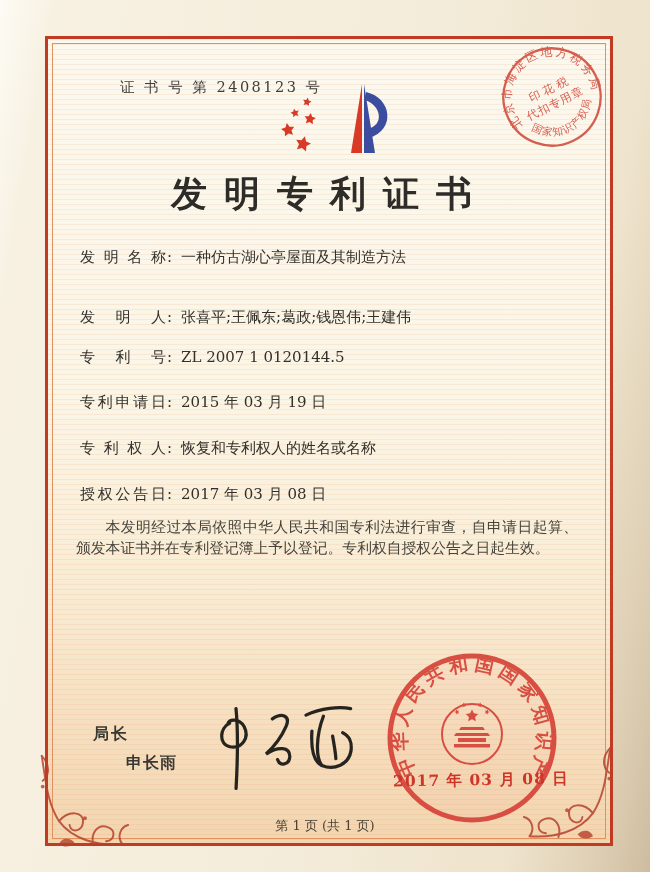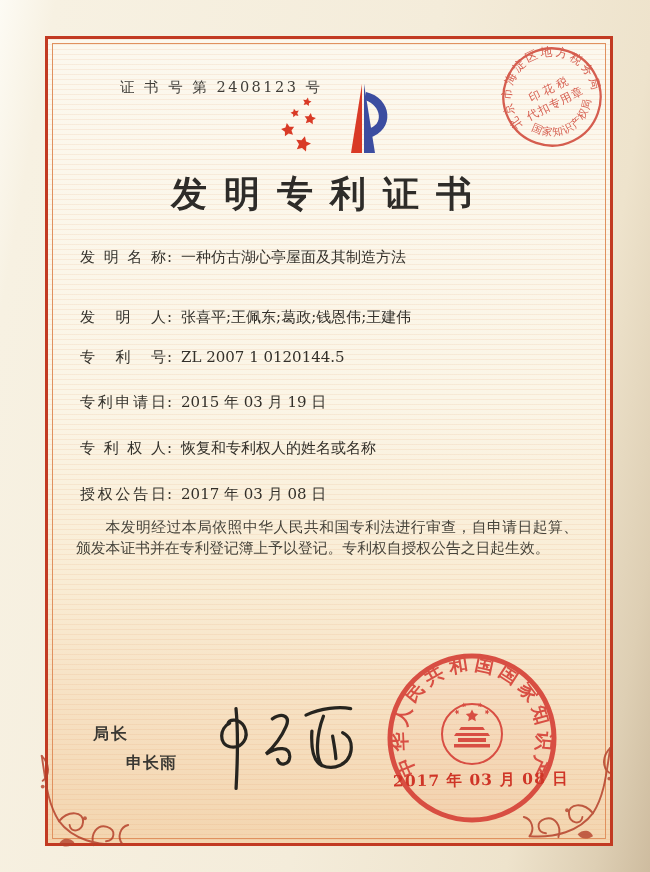--- a/index.html
+++ b/index.html
@@ -222,13 +222,14 @@
         <textPath href="#tpTop">北京市海淀区地方税务局</textPath>
       </text>
       <text font-size="11.5" letter-spacing="1">
         <textPath href="#tpBot">国家知识产权局</textPath>
       </text>
       <text x="60" y="55" text-anchor="middle" font-size="12.5">印 花 税</text>
       <text x="60" y="72" text-anchor="middle" font-size="12.5" letter-spacing="1">代扣专用章</text>
     </g>
   </svg>
 
+  <div class="abs footer">第 1 页 (共 1 页)</div>
 </div>
 
 </body></html>

